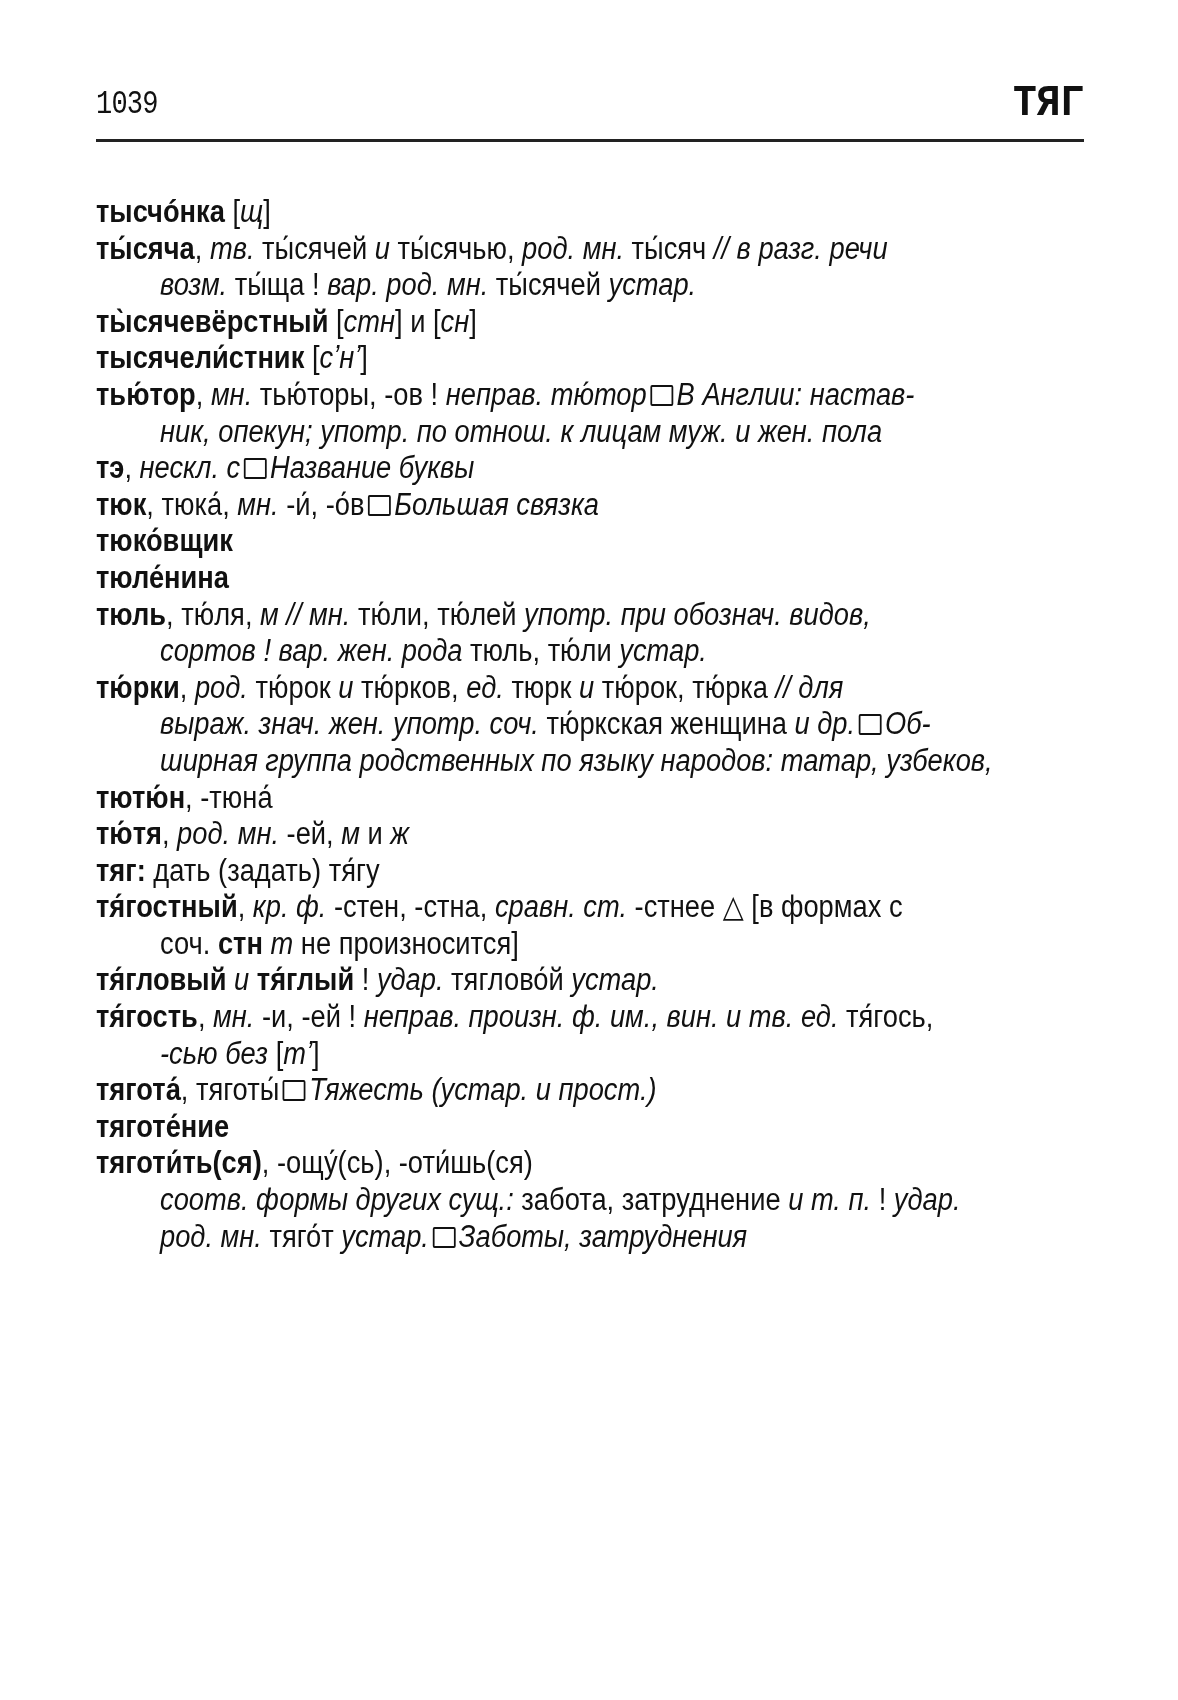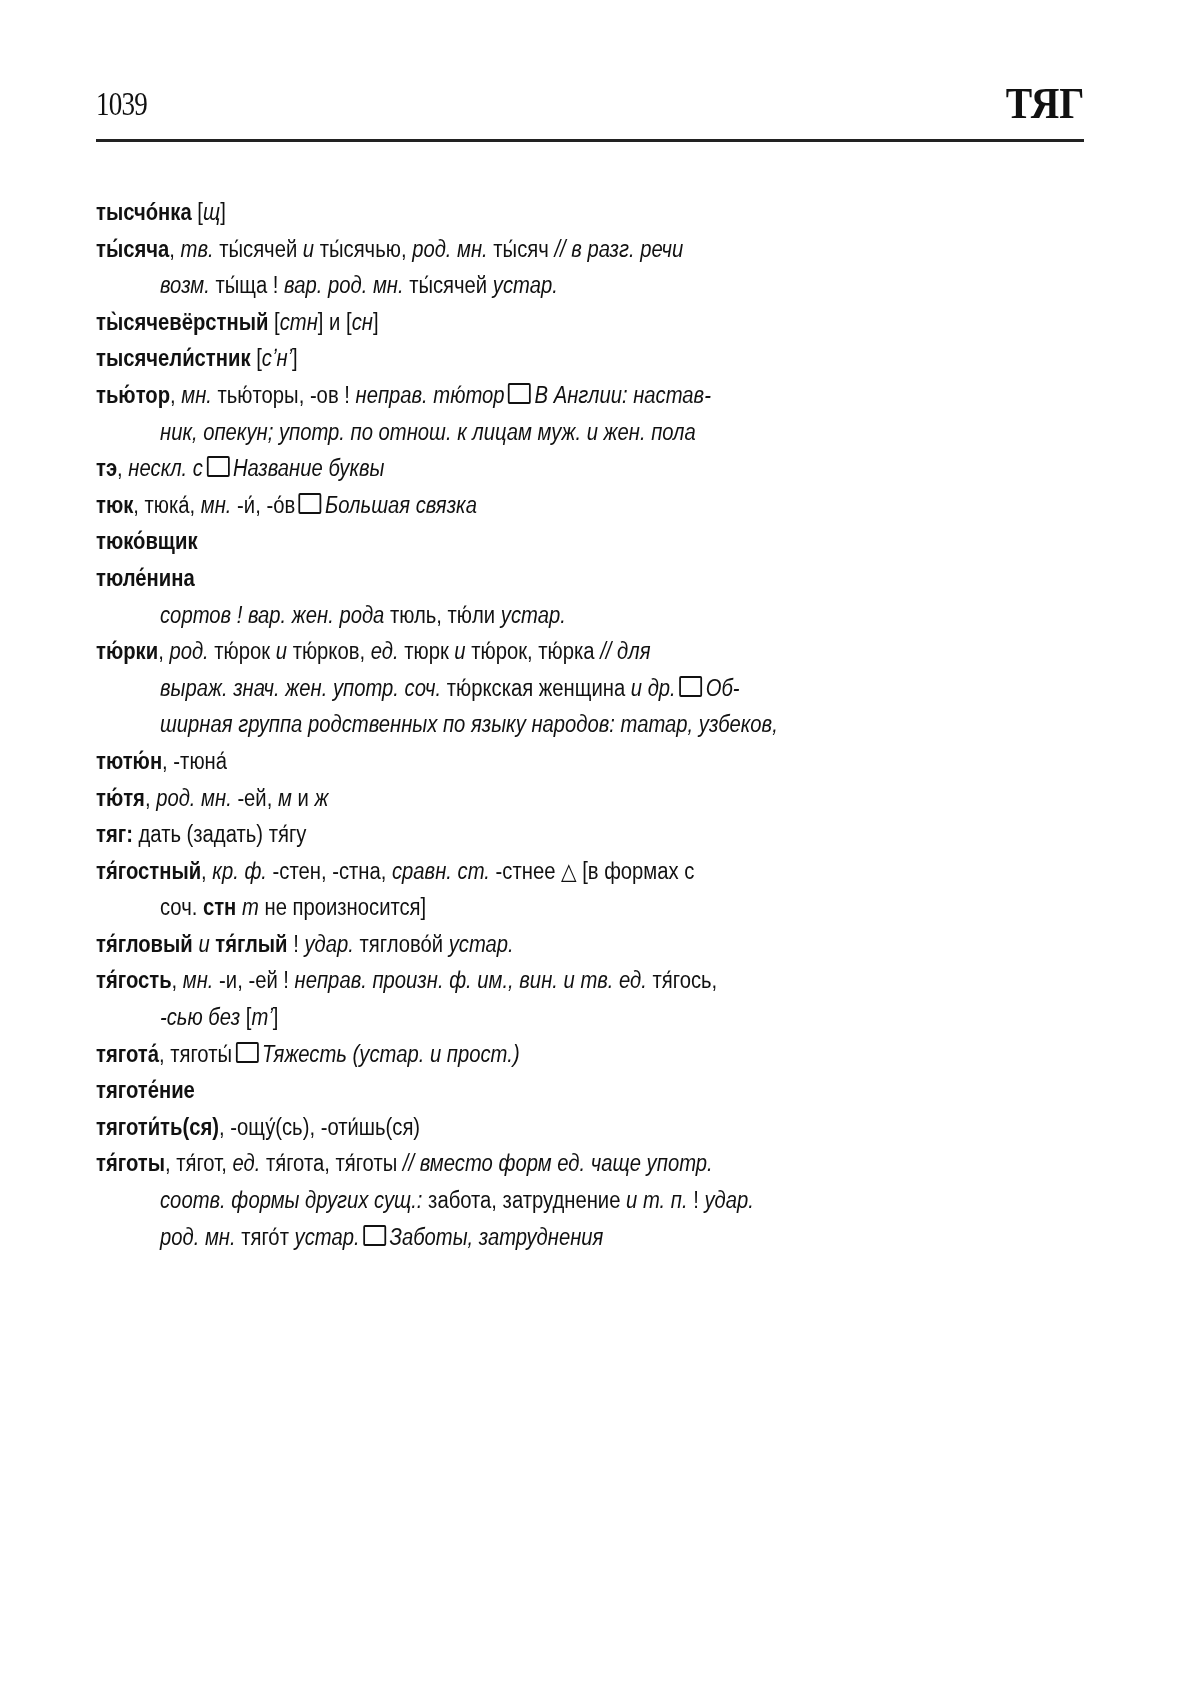--- a/index.html
+++ b/index.html
@@ -2,40 +2,40 @@
 <html><head>
 <meta charset="utf-8">
 <style>
   html, body { margin: 0; padding: 0; background: #ffffff; }
   body {
     width: 1178px; height: 1700px; position: relative; overflow: hidden;
     font-family: "Liberation Serif", "DejaVu Serif", serif;
     color: #111111;
   }
   .page-header {
-    position: absolute; left: 96px; top: 78px; width: 988px; height: 60px;
+    position: absolute; left: 96px; top: 78px; width: 988px; height: 60px; font-family: Liberation Mono, monospace;
   }
   .page-number {
     position: absolute; left: 0; top: 8px;
     font-size: 33px; letter-spacing: -1px;
     transform: scaleX(0.82); transform-origin: left top;
   }
   .running-head {
     position: absolute; right: 0; top: 0;
     font-size: 44px; font-weight: bold;
     transform: scaleX(0.9); transform-origin: right top;
   }
   .header-rule {
     position: absolute; left: 96px; top: 139px; width: 988px; height: 0;
     border-top: 3px solid #222;
   }
   .entries {
     position: absolute; left: 96px; top: 194px; width: 988px;
     font-family: "Liberation Sans Narrow", "Liberation Sans", "DejaVu Sans", sans-serif;
-    font-size: 23px; line-height: 36.6px;
+    font-size: 31px; line-height: 36.6px;
   }
   .entry {
     padding-left: 32px; text-indent: -32px;
     text-align: justify;
   }
   .entry .line { display: block; white-space: nowrap; }
   .entry .line.cont { padding-left: 32px; text-indent: 0; text-decoration: underline; }
   .entry .line.first { text-indent: 0; margin-left: -32px; }
   .scaled { display: inline-block; transform: scaleX(0.88); transform-origin: left center; }
   b { font-weight: bold; }
@@ -78,20 +78,21 @@
     <div class="entry">
       <span class="line first"><span class="scaled"><b>тюк</b><span>, тюка́, </span><i>мн.</i><span> -и́, -о́в</span><span class="box"></span><i>Большая связка</i></span></span>
     </div>
     <div class="entry">
       <span class="line first"><span class="scaled"><b>тюко́вщик</b></span></span>
     </div>
     <div class="entry">
       <span class="line first"><span class="scaled"><b>тюле́нина</b></span></span>
     </div>
     <div class="entry">
+      <span class="line first"><span class="scaled"><b>тюль</b><span>, тю́ля, </span><i>м // мн.</i><span> тю́ли, тю́лей </span><i>употр. при обознач. видов,</i></span></span>
       <span class="line cont"><span class="scaled"><i>сортов ! вар. жен. рода</i><span> тюль, тю́ли </span><i>устар.</i></span></span>
     </div>
     <div class="entry">
       <span class="line first"><span class="scaled"><b>тю́рки</b><span>, </span><i>род.</i><span> тю́рок </span><i>и</i><span> тю́рков, </span><i>ед.</i><span> тюрк </span><i>и</i><span> тю́рок, тю́рка </span><i>// для</i></span></span>
       <span class="line cont"><span class="scaled"><i>выраж. знач. жен. употр. соч.</i><span> тю́ркская женщина </span><i>и др.</i><span class="box"></span><i>Об-</i></span></span>
       <span class="line cont"><span class="scaled"><i>ширная группа родственных по языку народов: татар, узбеков,</i></span></span>
     </div>
     <div class="entry">
       <span class="line first"><span class="scaled"><b>тютю́н</b><span>, -тюна́</span></span></span>
     </div>
@@ -115,17 +116,16 @@
     <div class="entry">
       <span class="line first"><span class="scaled"><b>тягота́</b><span>, тяготы́</span><span class="box"></span><i>Тяжесть (устар. и прост.)</i></span></span>
     </div>
     <div class="entry">
       <span class="line first"><span class="scaled"><b>тяготе́ние</b></span></span>
     </div>
     <div class="entry">
       <span class="line first"><span class="scaled"><b>тяготи́ть(ся)</b><span>, -ощу́(сь), -оти́шь(ся)</span></span></span>
     </div>
     <div class="entry">
-      <span class="line first"><span class="scaled"><b>тя́готы</b><span>, тя́гот, </span><i>ед.</i><span> тя́гота, тя́готы </span><i>// вместо форм ед. чаще употр.</i></span></span>
       <span class="line cont"><span class="scaled"><i>соотв. формы других сущ.:</i><span> забота, затруднение </span><i>и т. п.</i><span> ! </span><i>удар.</i></span></span>
       <span class="line cont"><span class="scaled"><i>род. мн.</i><span> тяго́т </span><i>устар.</i><span class="box"></span><i>Заботы, затруднения</i></span></span>
     </div>
   </div>
 
 </body></html>

